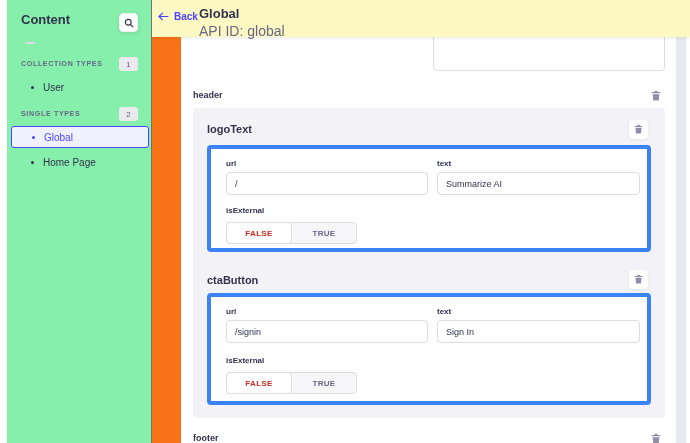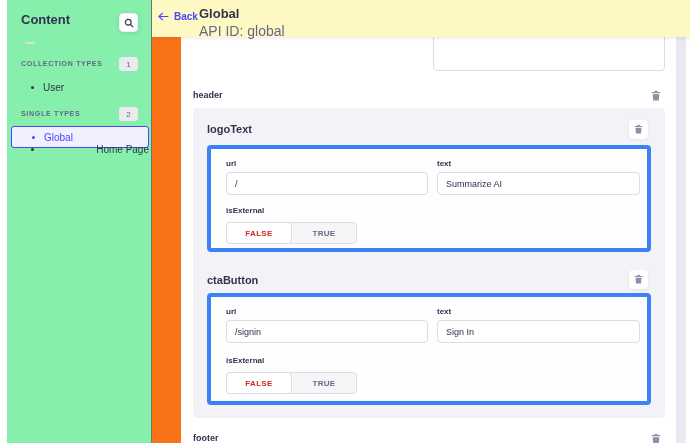--- a/index.html
+++ b/index.html
@@ -72,21 +72,21 @@
       <span class="bullet"></span>
       <span>User</span>
     </div>
 
     <div class="section-label" style="top:110px;">SINGLE TYPES</div>
     <div class="badge" style="top:107px;">2</div>
     <div class="nav-item selected" style="top:126px;">
       <span class="bullet"></span>
       <span>Global</span>
     </div>
-    <div class="nav-item" style="top:138px;justify-content:space-between;">
+    <div class="nav-item" style="top:151px;">
       <span class="bullet"></span>
       <span>Home Page</span>
     </div>
   </div>
 
   <div class="topbar">
     <div class="back-link">
       <span style="line-height:0;">
         <svg width="11" height="9" viewBox="0 0 16 12" fill="none" stroke="#4945ff" stroke-width="1.7" stroke-linecap="round" stroke-linejoin="round">
           <path d="M6.5 1 1.5 6l5 5"></path>

